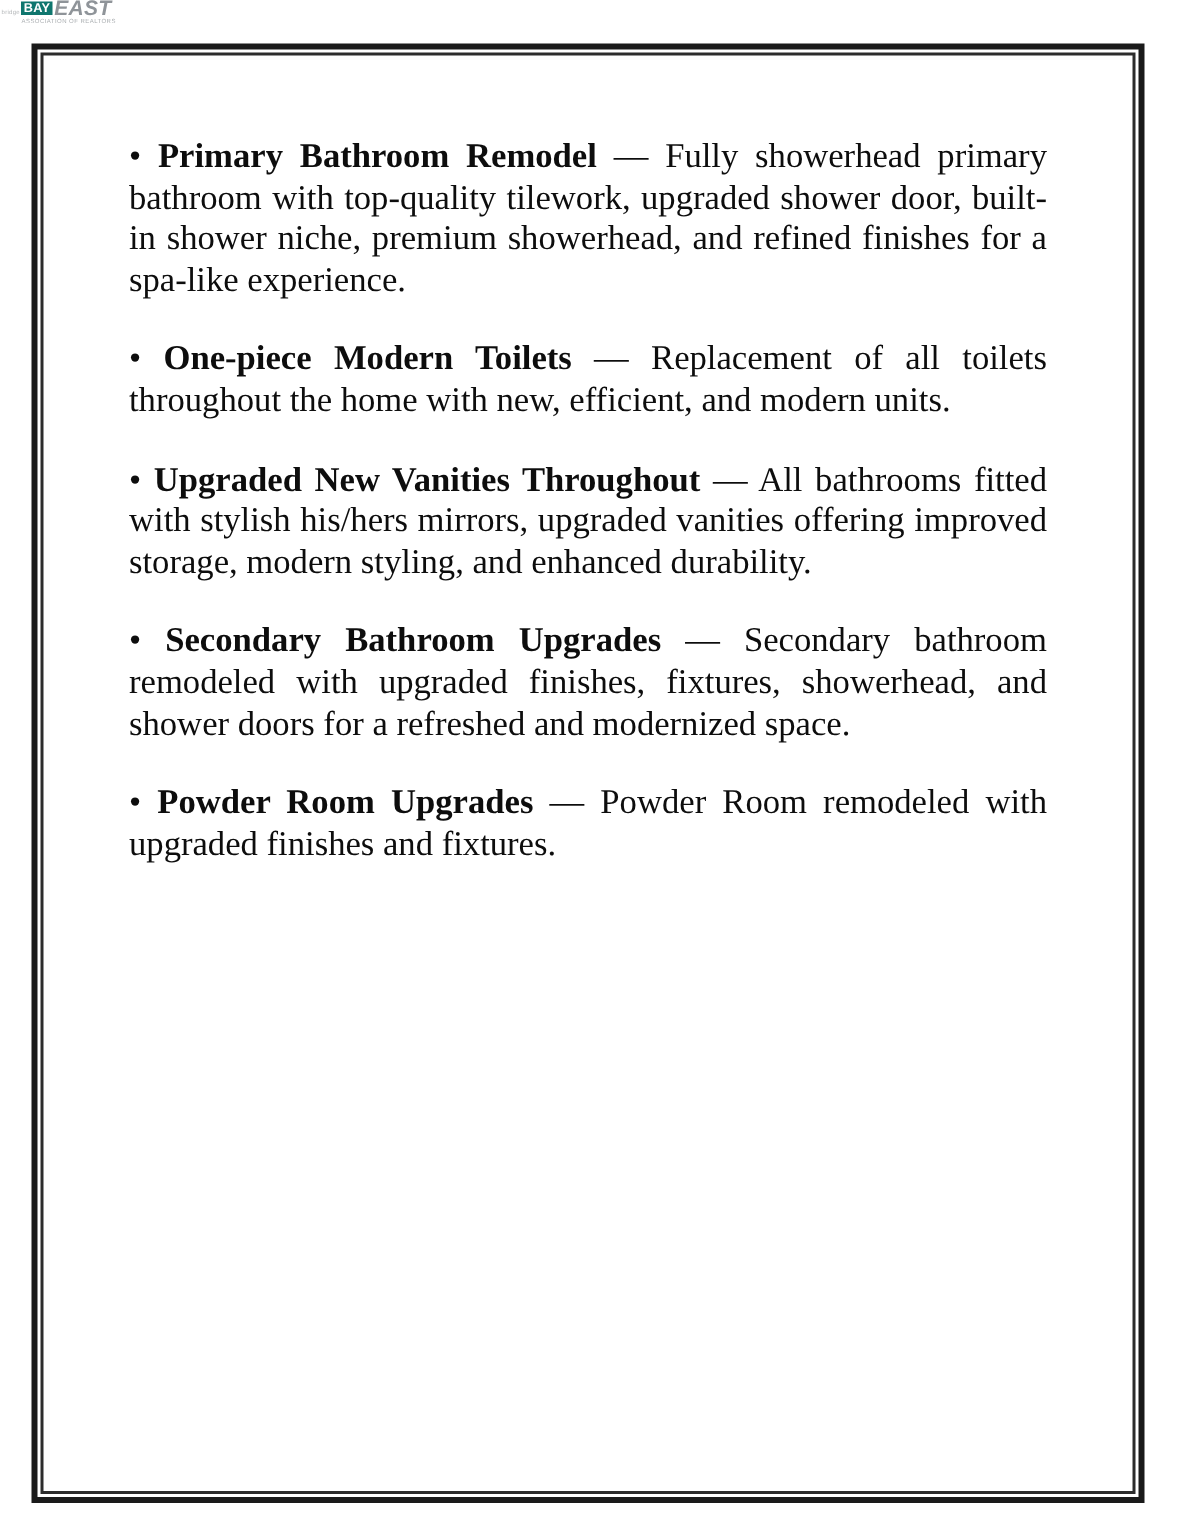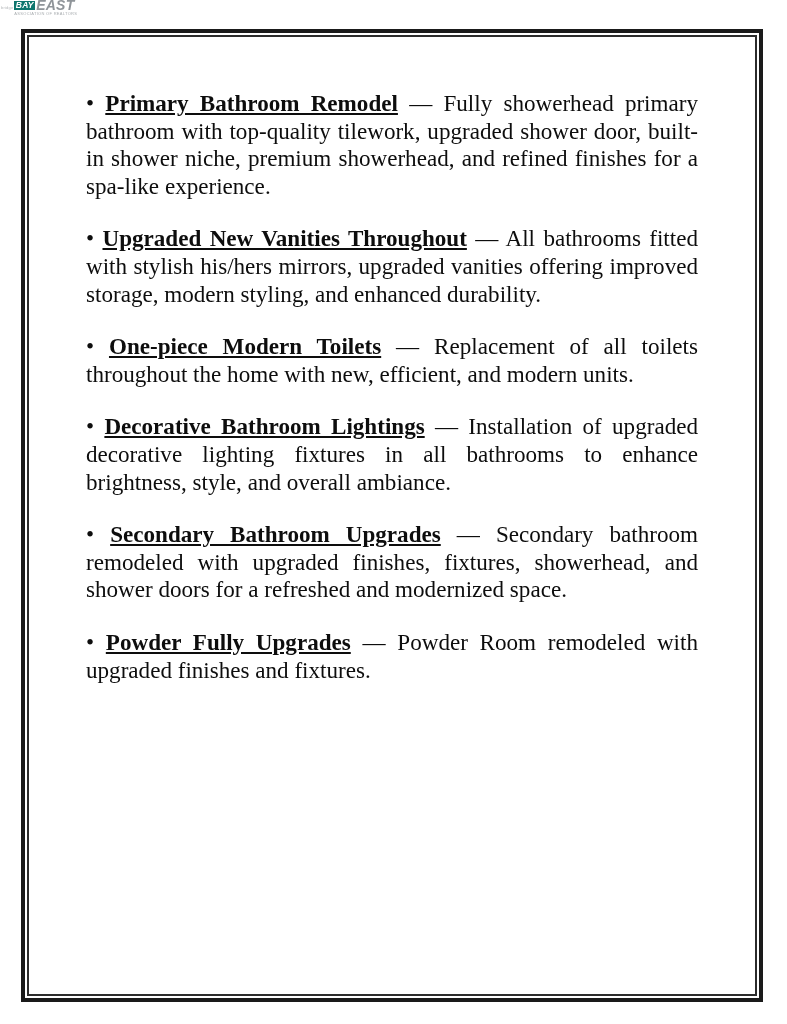--- a/index.html
+++ b/index.html
@@ -31,21 +31,20 @@
     margin-top: 4px;
     margin-right: 1px;
     letter-spacing: 0.2px;
   }
   .logo-lockup { display: block; }
   .logo-row { display: flex; align-items: center; }
   .logo-bay {
     background: #0f766e;
     color: #ffffff;
     font-weight: bold;
-    font-style: italic;
     font-size: 8.5px;
     line-height: 9px;
     padding: 0 1.5px;
     letter-spacing: 0.2px;
   }
   .logo-east {
     color: #8f9499;
     font-weight: bold;
     font-style: italic;
     font-size: 14px;
@@ -82,21 +81,21 @@
   }
 
   
   .bullet {
     margin: 0 0 25px 0;
     font-size: 23.1px;
     line-height: 27.6px;
     color: #0d0d0d;
     text-align: justify;
   }
-  .bullet .title { font-weight: bold; text-decoration: underline; }
+  .bullet .title { font-weight: bold; }
 </style>
 </head>
 <body>
 
 <div class="page">
 
   <div class="logo">
     <span class="logo-prefix">bridge</span>
     <span class="logo-lockup">
       <span class="logo-row">
@@ -112,49 +111,43 @@
 
       <p class="bullet">
         <span>•</span>
         <span class="title">Primary Bathroom Remodel</span>
         <span>—</span>
         <span>Fully showerhead primary bathroom with top-quality tilework, upgraded shower door, built-in shower niche, premium showerhead, and refined finishes for a spa-like experience.</span>
       </p>
 
       <p class="bullet">
         <span>•</span>
-        <span class="title">Upgraded New Vanities Throughout</span>
-        <span>—</span>
-        <span>All bathrooms fitted with stylish his/hers mirrors, upgraded vanities offering improved storage, modern styling, and enhanced durability.</span>
-      </p>
-
-      <p class="bullet">
-        <span>•</span>
         <span class="title">One-piece Modern Toilets</span>
         <span>—</span>
         <span>Replacement of all toilets throughout the home with new, efficient, and modern units.</span>
       </p>
 
       <p class="bullet">
         <span>•</span>
-        <span class="title">Decorative Bathroom Lightings</span>
+        <span class="title">Upgraded New Vanities Throughout</span>
         <span>—</span>
-        <span>Installation of upgraded decorative lighting fixtures in all bathrooms to enhance brightness, style, and overall ambiance.</span>
+        <span>All bathrooms fitted with stylish his/hers mirrors, upgraded vanities offering improved storage, modern styling, and enhanced durability.</span>
       </p>
+
 
       <p class="bullet">
         <span>•</span>
         <span class="title">Secondary Bathroom Upgrades</span>
         <span>—</span>
         <span>Secondary bathroom remodeled with upgraded finishes, fixtures, showerhead, and shower doors for a refreshed and modernized space.</span>
       </p>
 
       <p class="bullet">
         <span>•</span>
-        <span class="title">Powder Fully Upgrades</span>
+        <span class="title">Powder Room Upgrades</span>
         <span>—</span>
         <span>Powder Room remodeled with upgraded finishes and fixtures.</span>
       </p>
 
     </div>
   </div>
 
 </div>
 
 </body></html>

